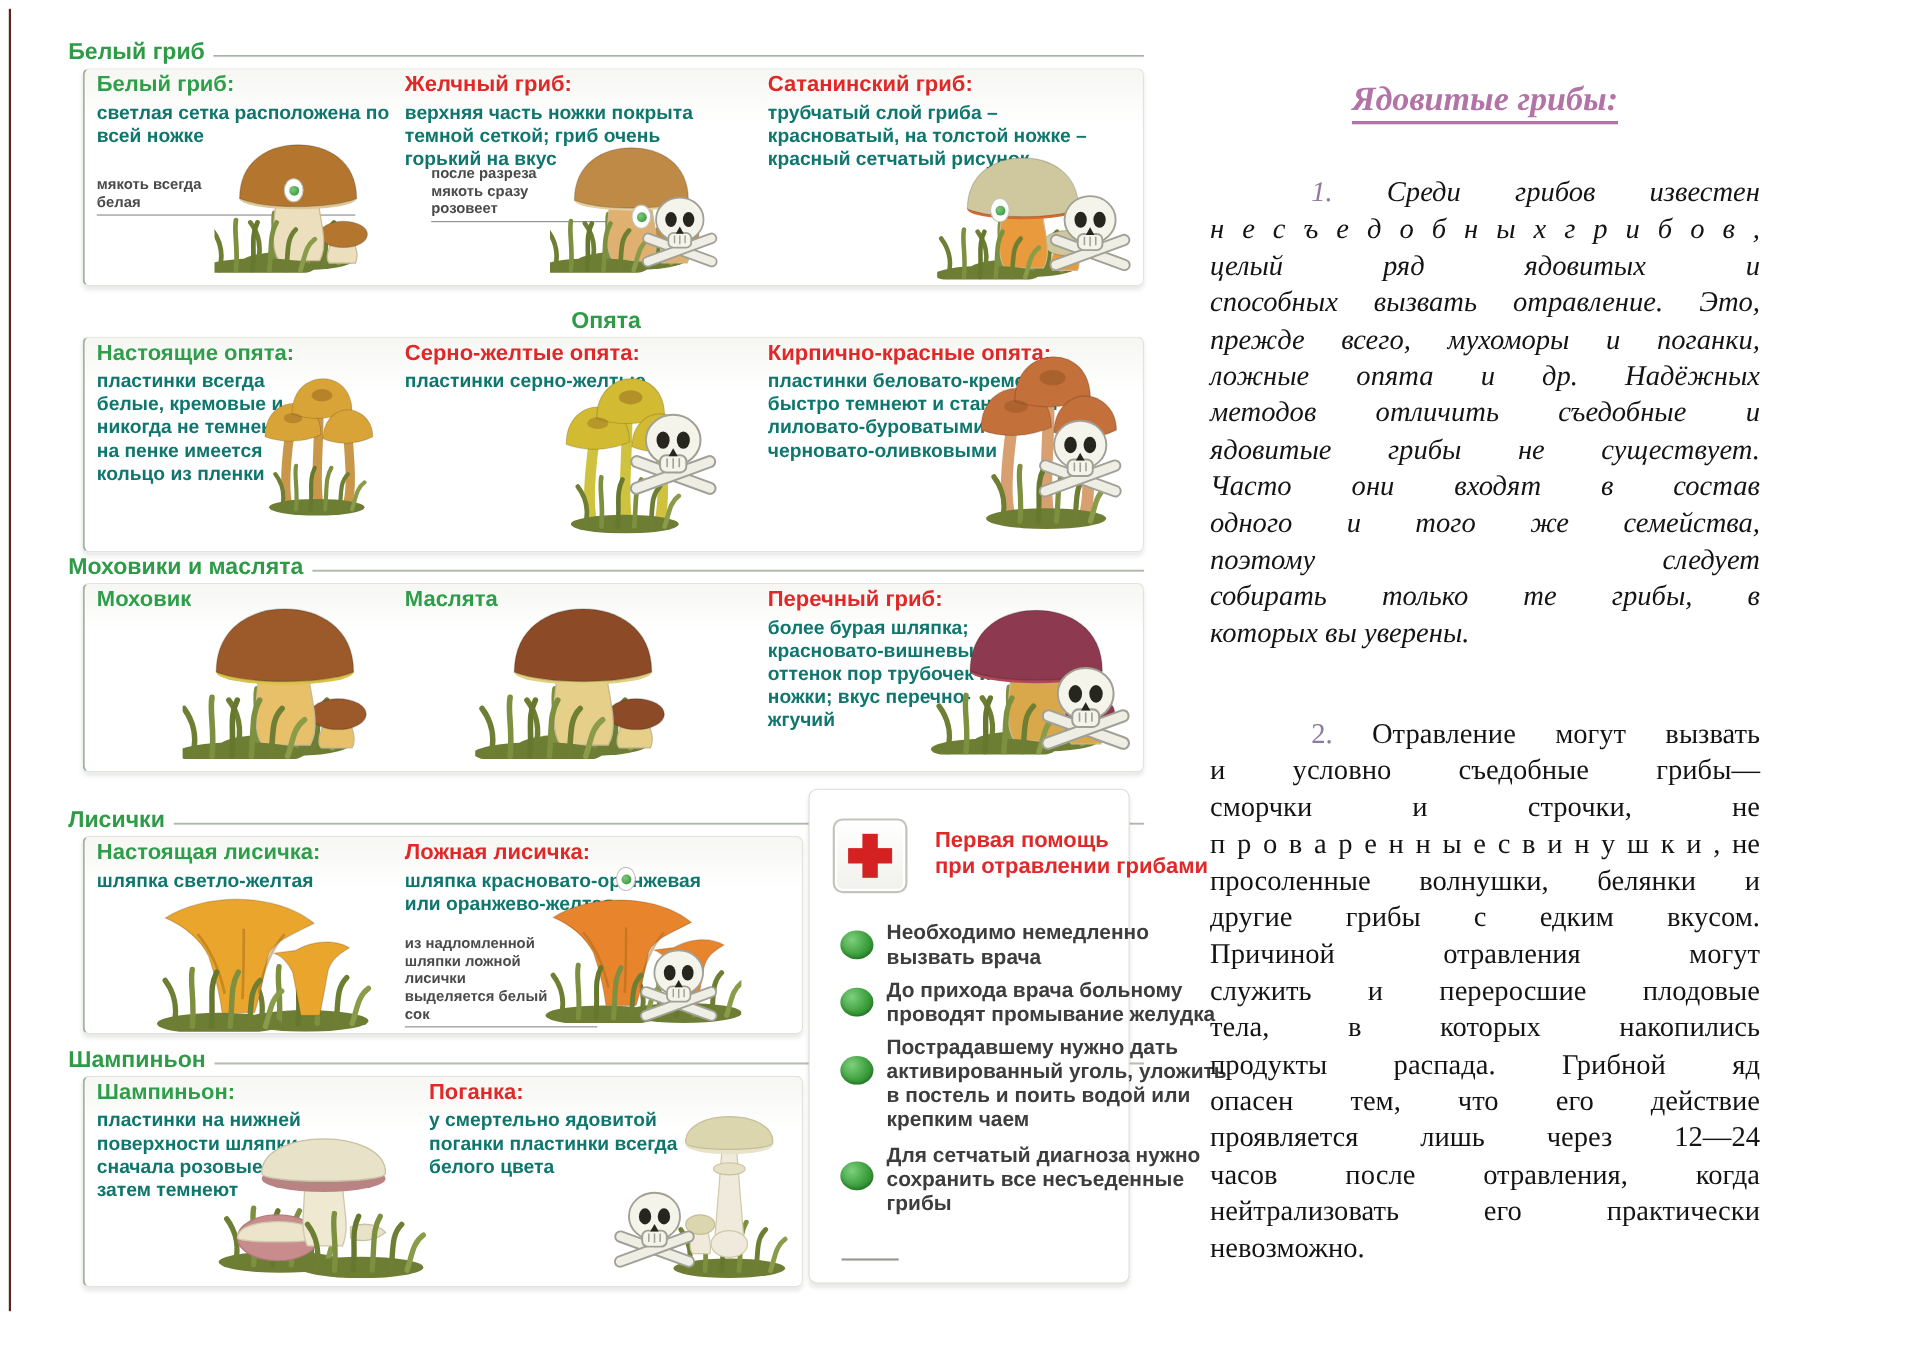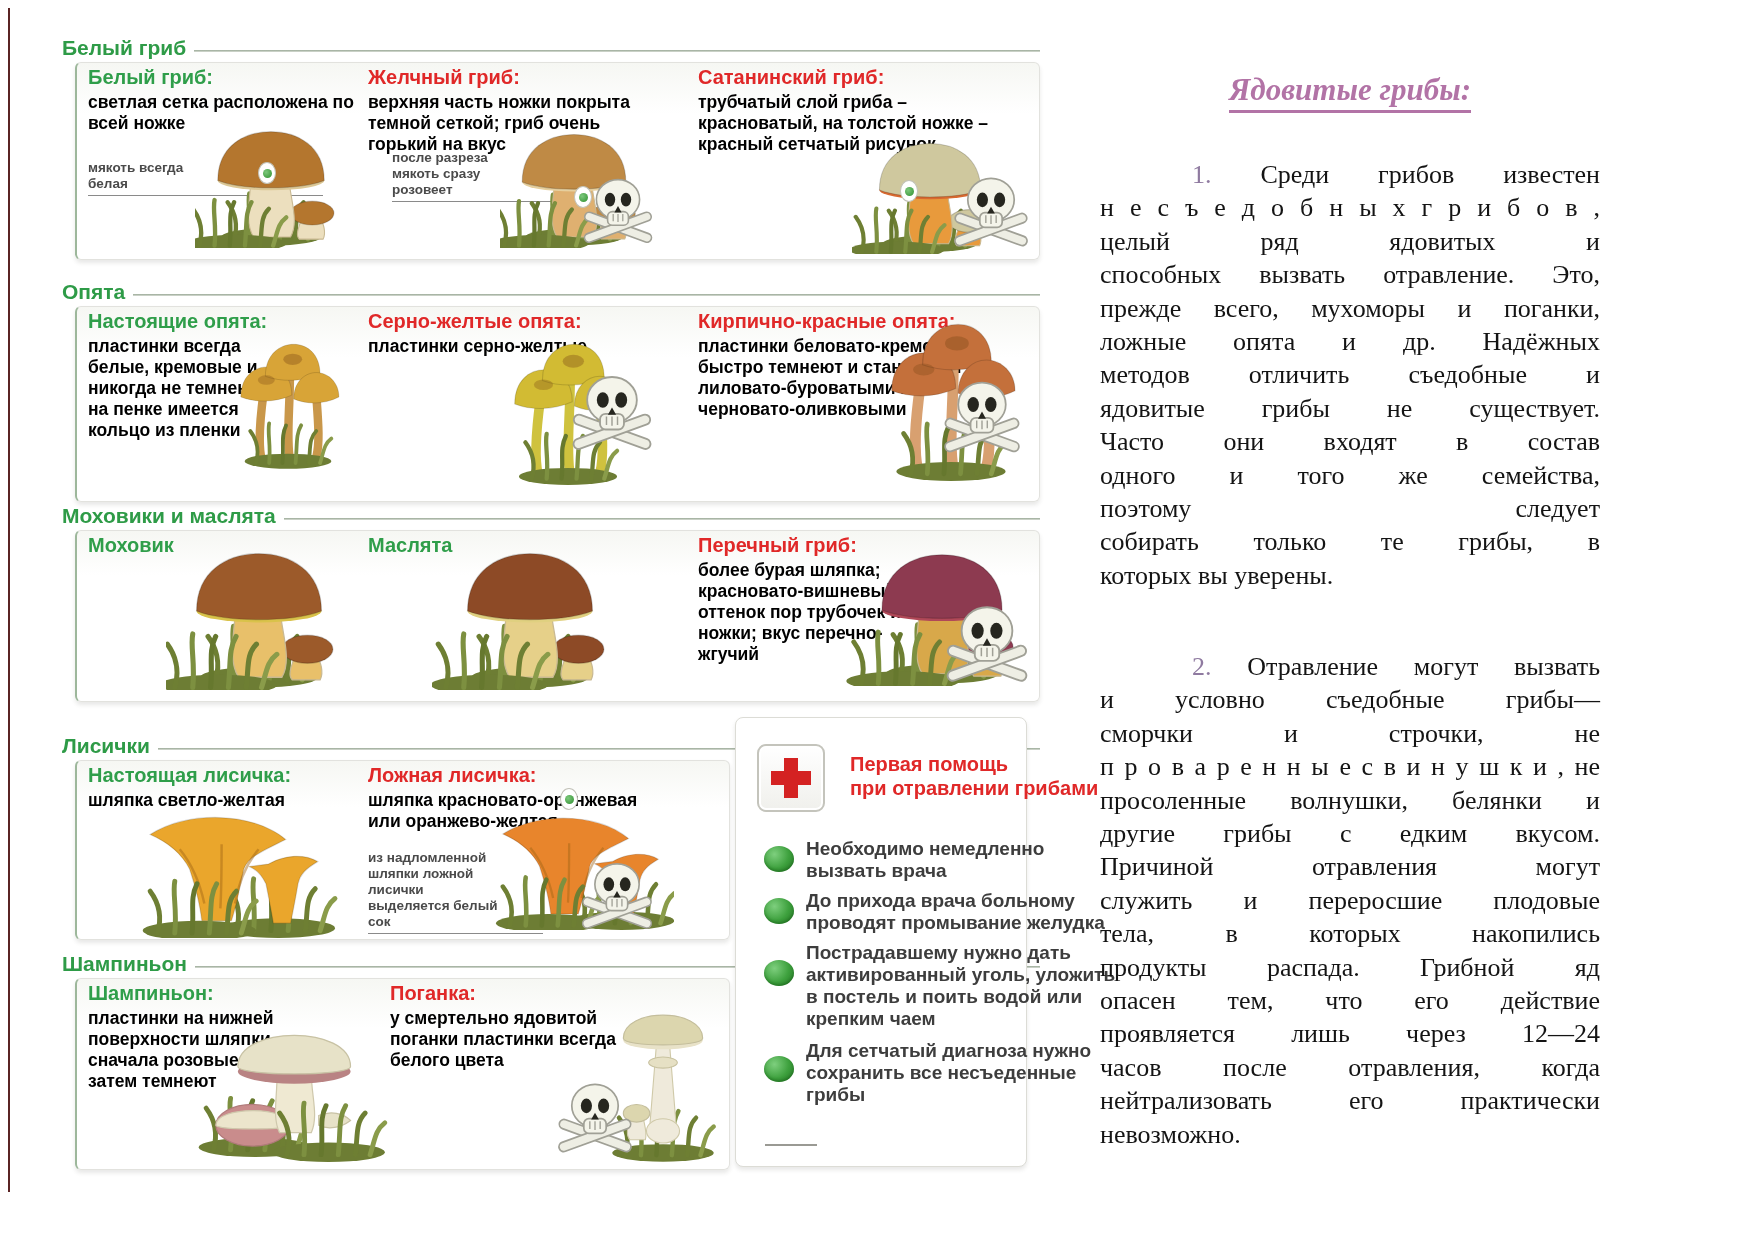--- a/index.html
+++ b/index.html
@@ -13,21 +13,21 @@
   
   .sec-head{display:flex;align-items:center;font-weight:bold;font-size:21px;color:#2e9b47;}
   .sec-head .rule{flex:1;height:2px;margin-left:8px;margin-top:6px;
                   background:linear-gradient(to bottom,#98a895,#d9ded6);}
   .panel{background:linear-gradient(to bottom,#f6f7f3,#ffffff 26%);
          border:1px solid #e2e2de;border-left:2px solid #9db79b;border-radius:6px;
          box-shadow:0 3px 4px rgba(90,95,85,.14);}
   .vsep{width:1px;background:#ececе8;background:#ececе8;}
   .ename{font-weight:bold;font-size:20px;white-space:nowrap;}
   .green{color:#2f9e4a;} .red{color:#e02828;}
-  .edesc{font-weight:bold;font-size:17.5px;line-height:21px;color:#000000;}
+  .edesc{font-weight:bold;font-size:17.5px;line-height:21px;color:#0f766e;}
   .note{font-weight:bold;font-size:13.5px;line-height:16px;color:#4a4a4a;
         border-bottom:1px solid #8a8a8a;padding-bottom:3px;}
   .note .inner{display:block;}
   .marker{width:16px;height:20px;background:#fff;border:1px solid #c2c2b8;border-radius:50%;
           display:flex;align-items:center;justify-content:center;}
   .marker .dot{width:9px;height:9px;border-radius:50%;
                background:radial-gradient(circle at 35% 35%,#7cc87c,#2f8f2f);}
 
   
   .aid-panel{background:#fff;border:1px solid #dcdcd6;border-radius:8px;
@@ -187,21 +187,21 @@
   <svg class="abs mush" style="left:852px;top:118px;" width="156" height="140">
     <use href="#boletus" width="156" height="128" y="8" style="--cap:#cfc89e;--stem:#e89a3c;--pore:#d86a30"></use>
   </svg>
   <div class="abs marker" style="left:900px;top:180px;">
       <span class="dot"></span>
     </div>
   <svg class="abs" style="left:948px;top:168px;" width="86" height="86">
       <use href="#skull" width="86" height="86"></use>
     </svg>
 
-  <div class="abs sec-head" style="left:62px;top:280px;width:978px;">
+  <div class="abs sec-head" style="left:62px;top:280px;width:978px;flex-direction:column;">
     <span>Опята</span>
     <span class="rule"></span>
   </div>
   <div class="abs panel" style="left:75px;top:306px;width:962px;height:194px;"></div>
   <div class="abs vsep" style="left:358px;top:314px;height:178px;"></div>
   <div class="abs vsep" style="left:690px;top:314px;height:178px;"></div>
 
   <div class="abs ename green" style="left:88px;top:310px;">Настоящие опята:</div>
   <div class="abs edesc" style="left:88px;top:336px;width:200px;">пластинки всегда белые, кремовые и никогда не темнеют; на пенке имеется кольцо из пленки</div>
   <svg class="abs mush" style="left:222px;top:312px;" width="132" height="172">
@@ -323,21 +323,21 @@
 
   <div class="abs bullet" style="left:764px;top:1056px;"></div>
   <div class="abs aid-text" style="left:806px;top:1040px;width:312px;">Для сетчатый диагноза нужно сохранить все несъеденные грибы</div>
 
   <div class="abs dash" style="left:765px;top:1144px;width:52px;"></div>
 
   <div class="abs art-title" style="left:1100px;top:72px;width:500px;">
     <span class="t">Ядовитые грибы:</span>
   </div>
 
-  <div class="abs apara" style="left:1100px;top:158px;width:500px;">
+  <div class="abs apara" style="left:1100px;top:158px;width:500px;font-style:italic;">
     <div class="aline first">
       <span class="pnum">1.</span>
       <span>Среди грибов известен</span>
     </div>
     <div>
         <div class="aline">н е с ъ е д о б н ы х   г р и б о в ,</div>
         <div class="aline">целый ряд ядовитых и</div>
         <div class="aline">способных вызвать отравление. Это,</div>
         <div class="aline">прежде всего, мухоморы и поганки,</div>
         <div class="aline">ложные опята и др. Надёжных</div>

